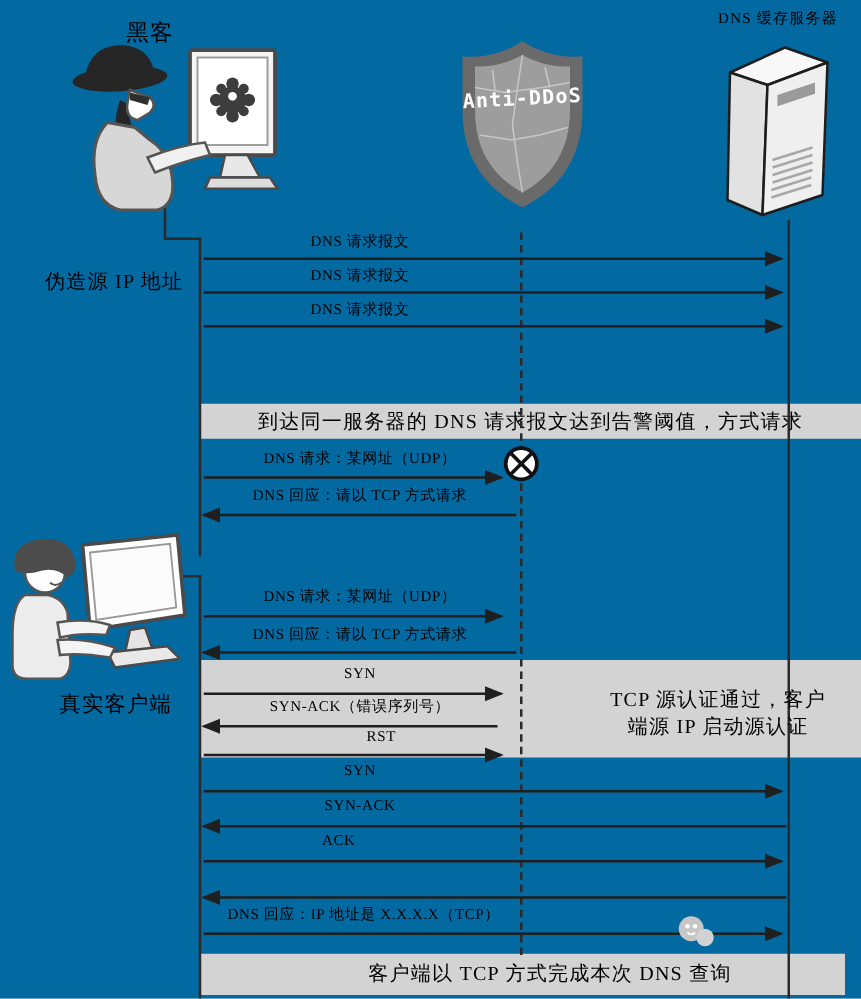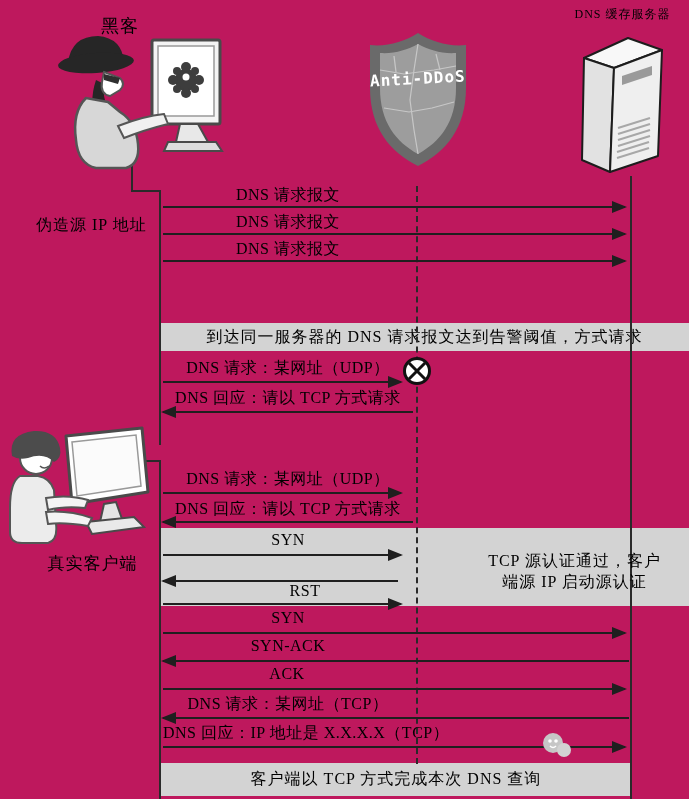--- a/index.html
+++ b/index.html
@@ -1,30 +1,30 @@
 <!DOCTYPE html>
 <html><head>
 <meta charset="utf-8">
 <style>
   html,body{margin:0;padding:0;background:#fff;}
   .stage{
-    position:relative;width:689px;height:799px;background:#be185d;overflow:hidden;
+    position:relative;width:689px;height:799px;background:#0369a1;overflow:hidden;
     font-family:"Liberation Serif","DejaVu Serif",serif;color:#000;
   }
   .abs{position:absolute;}
   .node-label{font-size:18px;text-align:center;white-space:nowrap;letter-spacing:1px;}
   .side-label{font-size:16px;white-space:nowrap;letter-spacing:1px;}
   .band{position:absolute;background:#d3d3d3;z-index:1;}
   .band .band-text{width:100%;height:100%;display:flex;align-items:center;justify-content:center;
     font-size:16px;letter-spacing:1px;white-space:nowrap;}
   .lifeline{position:absolute;width:0;border-left:2px solid #2a2a2a;z-index:2;}
   .lifeline.dashed{border-left:2px dashed #2a2a2a;}
   .connector-h{position:absolute;height:0;border-top:2px solid #2a2a2a;z-index:2;}
   .connector-v{position:absolute;width:0;border-left:2px solid #2a2a2a;z-index:2;}
-  .msg-label{position:absolute;z-index:4;font-size:16px;text-align:center;white-space:nowrap;letter-spacing:0.5px;}
+  .msg-label{position:absolute;z-index:4;font-size:12px;text-align:center;white-space:nowrap;letter-spacing:0.5px;}
   .msg-line{position:absolute;height:0;border-top:2px solid #1f1f1f;z-index:3;}
   .msg-line.r::after{content:"";position:absolute;right:-2px;top:-7px;width:0;height:0;
     border-left:15px solid #1f1f1f;border-top:6px solid transparent;border-bottom:6px solid transparent;}
   .msg-line.l::after{content:"";position:absolute;left:-2px;top:-7px;width:0;height:0;
     border-right:15px solid #1f1f1f;border-top:6px solid transparent;border-bottom:6px solid transparent;}
   .note{position:absolute;z-index:4;font-size:16px;line-height:21px;text-align:center;white-space:nowrap;letter-spacing:1px;}
   .blocked{position:absolute;z-index:5;width:28px;height:28px;border:3px solid #111;border-radius:50%;
     background:#fff;box-sizing:border-box;}
   .watermark{position:absolute;z-index:6;display:flex;align-items:center;gap:5px;}
   .watermark .wm-text{font-size:21px;font-weight:bold;color:#bcbcbc;letter-spacing:2px;
@@ -111,21 +111,21 @@
     <path d="M44,86 Q66,84 90,92 L86,100 Q62,96 46,98 Z" fill="#f4f4f4" stroke="#555555" stroke-width="2"></path>
   </svg>
 
   <div class="abs node-label" style="left:25px;top:552px;width:135px;font-size:17px;">真实客户端</div>
   <div class="abs side-label" style="left:36px;top:215px;">伪造源 IP 地址</div>
 
   <div class="band" style="left:160px;top:323px;width:529px;height:28px;">
     <div class="band-text">到达同一服务器的 DNS 请求报文达到告警阈值，方式请求</div>
   </div>
   <div class="band" style="left:160px;top:528px;width:529px;height:78px;"></div>
-  <div class="band" style="left:160px;top:763px;width:472px;height:33px;">
+  <div class="band" style="left:160px;top:763px;width:472px;height:33px;padding-left:44px;">
     <div class="band-text">客户端以 TCP 方式完成本次 DNS 查询</div>
   </div>
 
   <div class="connector-v" style="left:131px;top:166px;height:26px;"></div>
   <div class="connector-h" style="left:131px;top:190px;width:30px;"></div>
   <div class="lifeline" style="left:159px;top:190px;height:255px;"></div>
   <div class="connector-h" style="left:135px;top:460px;width:26px;"></div>
   <div class="lifeline" style="left:159px;top:460px;height:339px;"></div>
   <div class="lifeline dashed" style="left:416px;top:186px;height:578px;"></div>
   <div class="lifeline" style="left:630px;top:176px;height:623px;"></div>
@@ -153,40 +153,40 @@
 
   <div class="msg-label" style="left:163px;top:469px;width:250px;">DNS 请求：某网址（UDP）</div>
   <div class="msg-line r" style="left:163px;top:492px;width:238px;"></div>
 
   <div class="msg-label" style="left:163px;top:499px;width:250px;">DNS 回应：请以 TCP 方式请求</div>
   <div class="msg-line l" style="left:163px;top:521px;width:250px;"></div>
 
   <div class="msg-label" style="left:163px;top:531px;width:250px;">SYN</div>
   <div class="msg-line r" style="left:163px;top:554px;width:238px;"></div>
 
+  <div class="msg-label" style="left:163px;top:557px;width:250px;">SYN-ACK（错误序列号）</div>
   <div class="msg-line l" style="left:163px;top:580px;width:235px;"></div>
 
   <div class="msg-label" style="left:180px;top:582px;width:250px;">RST</div>
   <div class="msg-line r" style="left:163px;top:603px;width:238px;"></div>
 
   <div class="note" style="left:447px;top:550px;width:255px;">
     <div>TCP 源认证通过，客户</div>
     <div>端源 IP 启动源认证</div>
   </div>
 
   <div class="msg-label" style="left:163px;top:609px;width:250px;">SYN</div>
   <div class="msg-line r" style="left:163px;top:632px;width:462px;"></div>
 
   <div class="msg-label" style="left:163px;top:637px;width:250px;">SYN-ACK</div>
   <div class="msg-line l" style="left:163px;top:660px;width:466px;"></div>
 
-  <div class="msg-label" style="left:162px;top:665px;width:250px;font-family:Liberation Serif, serif;">ACK</div>
+  <div class="msg-label" style="left:146px;top:665px;width:250px;font-family:Liberation Serif, serif;">ACK</div>
   <div class="msg-line r" style="left:163px;top:688px;width:462px;"></div>
 
-  <div class="msg-label" style="left:163px;top:694px;width:250px;">DNS 请求：某网址（TCP）</div>
   <div class="msg-line l" style="left:163px;top:717px;width:466px;"></div>
 
   <div class="msg-label" style="left:163px;top:723px;width:256px;">DNS 回应：IP 地址是 X.X.X.X（TCP）</div>
   <div class="msg-line r" style="left:163px;top:746px;width:462px;"></div>
 
   <div class="watermark" style="left:540px;top:731px;">
     <svg width="32" height="30" viewBox="0 0 32 30">
       <circle cx="13" cy="12" r="10" fill="#c6c6c6"></circle>
       <circle cx="24" cy="19" r="7" fill="#d2d2d2"></circle>
       <circle cx="10" cy="10" r="1.8" fill="#ffffff"></circle>

